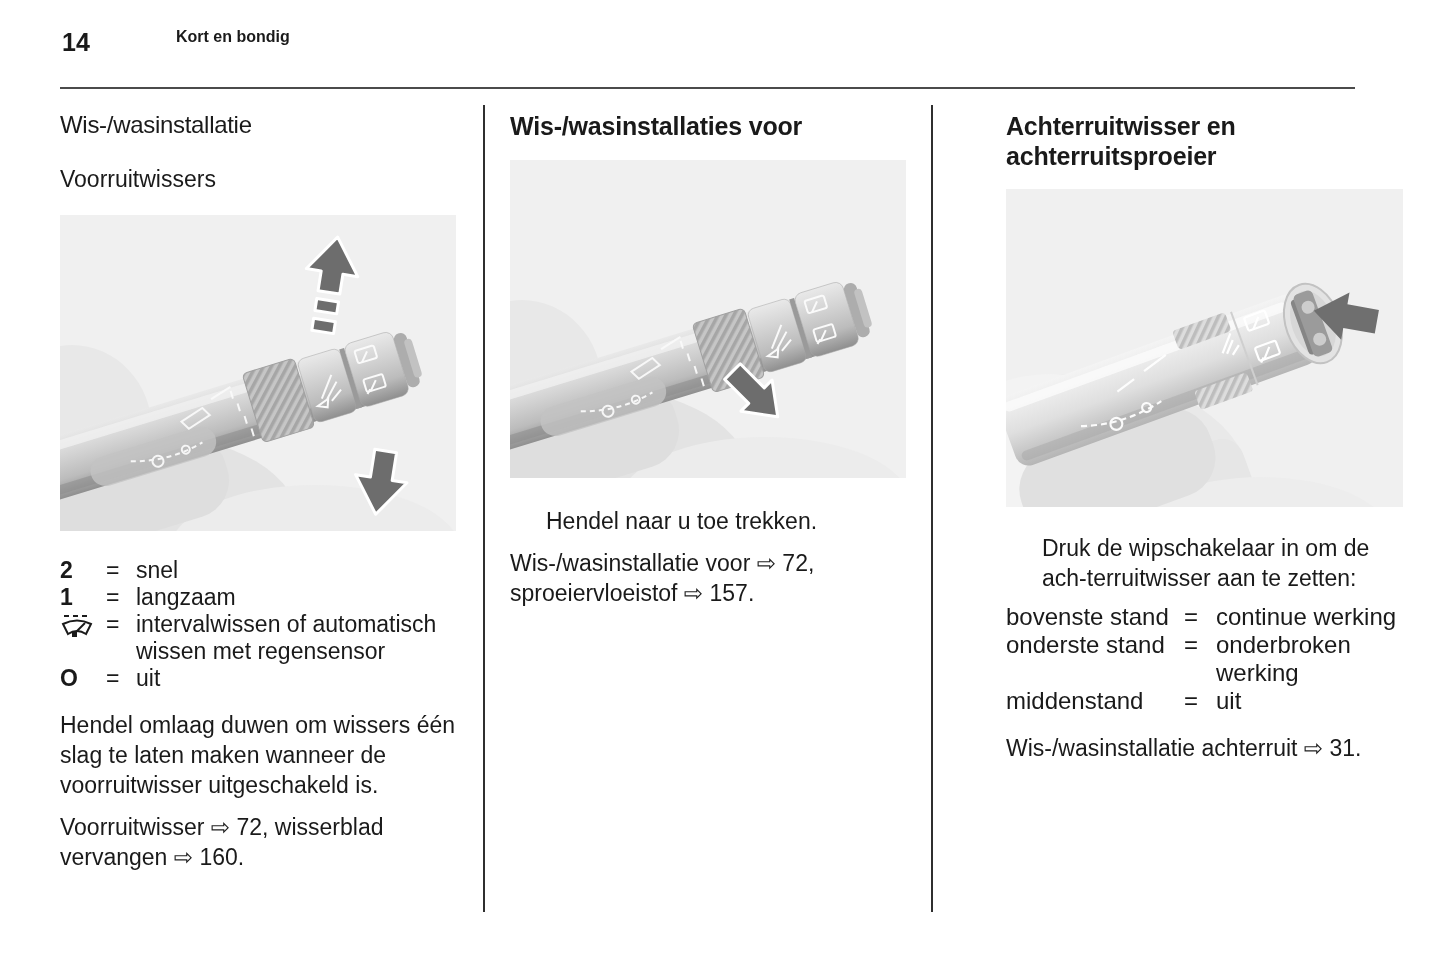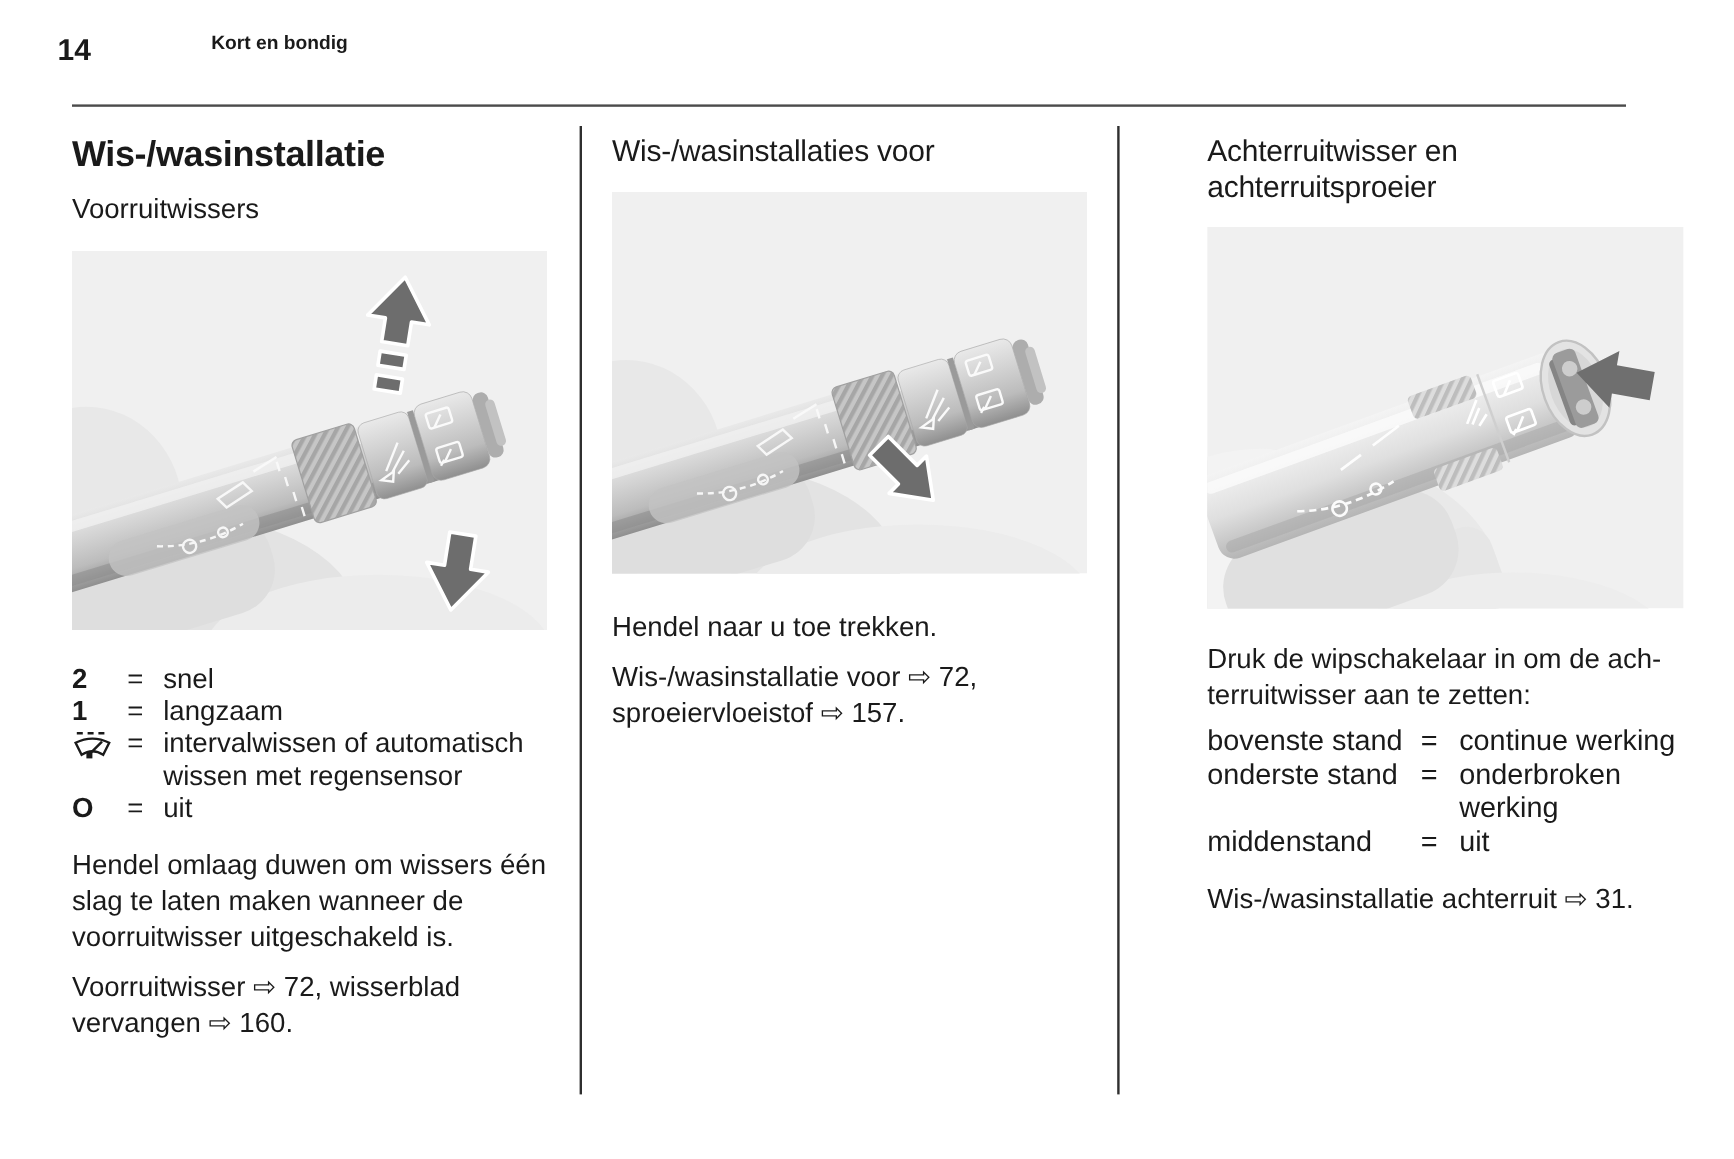--- a/index.html
+++ b/index.html
@@ -2,42 +2,42 @@
 <html><head>
 <meta charset="utf-8">
 <style>
   html,body{margin:0;padding:0;}
   body{
     width:1445px;height:966px;background:#ffffff;position:relative;
     font-family:"Liberation Sans", sans-serif;color:#1a1a1a;
     -webkit-font-smoothing:antialiased;overflow:hidden;
   }
   .abs{position:absolute;}
-  .page-num{left:48px;top:28px;font-size:25px;font-weight:bold;}
+  .page-num{left:62px;top:28px;font-size:25px;font-weight:bold;}
   .chapter{left:176px;top:28px;font-size:16px;font-weight:bold;}
   .head-rule{left:60px;top:87px;width:1295px;height:2px;background:#4b4b4b;}
   .vdiv{top:105px;width:2px;height:807px;background:#2f2f2f;}
   #vdiv1{left:483px;}
   #vdiv2{left:931px;}
   .col{top:112px;width:396px;}
   #col1{left:60px;}
   #col2{left:510px;}
   #col3{left:1006px;width:397px;}
-  h1.section{font-size:30px;font-weight:bold;margin:0 0 16px;line-height:1.1;letter-spacing:-0.3px;}
-  h2.sub{font-size:25px;font-weight:normal;margin:0 0 18px;line-height:1.18;letter-spacing:-0.2px;}
+  h1.section{font-size:24px;font-weight:normal;margin:0 0 28px;line-height:1.1;letter-spacing:-0.3px;}
+  h2.sub{font-size:25px;font-weight:bold;margin:0 0 18px;line-height:1.18;letter-spacing:-0.2px;}
   h3.minor{font-size:23px;font-weight:normal;margin:0 0 22px;line-height:1.15;}
   figure{margin:0 0 22px;}
   figure.f2{margin-bottom:24px;}
   .legend{margin:0;}
   .legend-row{display:grid;grid-template-columns:46px 30px 1fr;font-size:23px;line-height:27px;align-items:start;}
   .legend-row .sym{font-weight:bold;}
   .legend-row .icon-cell{padding-top:2px;}
   p.body{font-size:23px;line-height:30px;margin:18px 0 0;}
   p.body + p.body{margin-top:12px;}
-  p.first{margin-top:0;}
+  p.first{margin-top:0;margin-left:36px;}
   .stands{margin:10px 0 0;}
   .stand-row{display:grid;grid-template-columns:178px 32px 1fr;font-size:24px;line-height:28px;align-items:start;}
   .eq{text-align:left;}
 </style>
 </head>
 <body>
 
 <div class="abs page-num">14</div>
 <div class="abs chapter">Kort en bondig</div>
 <div class="abs head-rule"></div>

